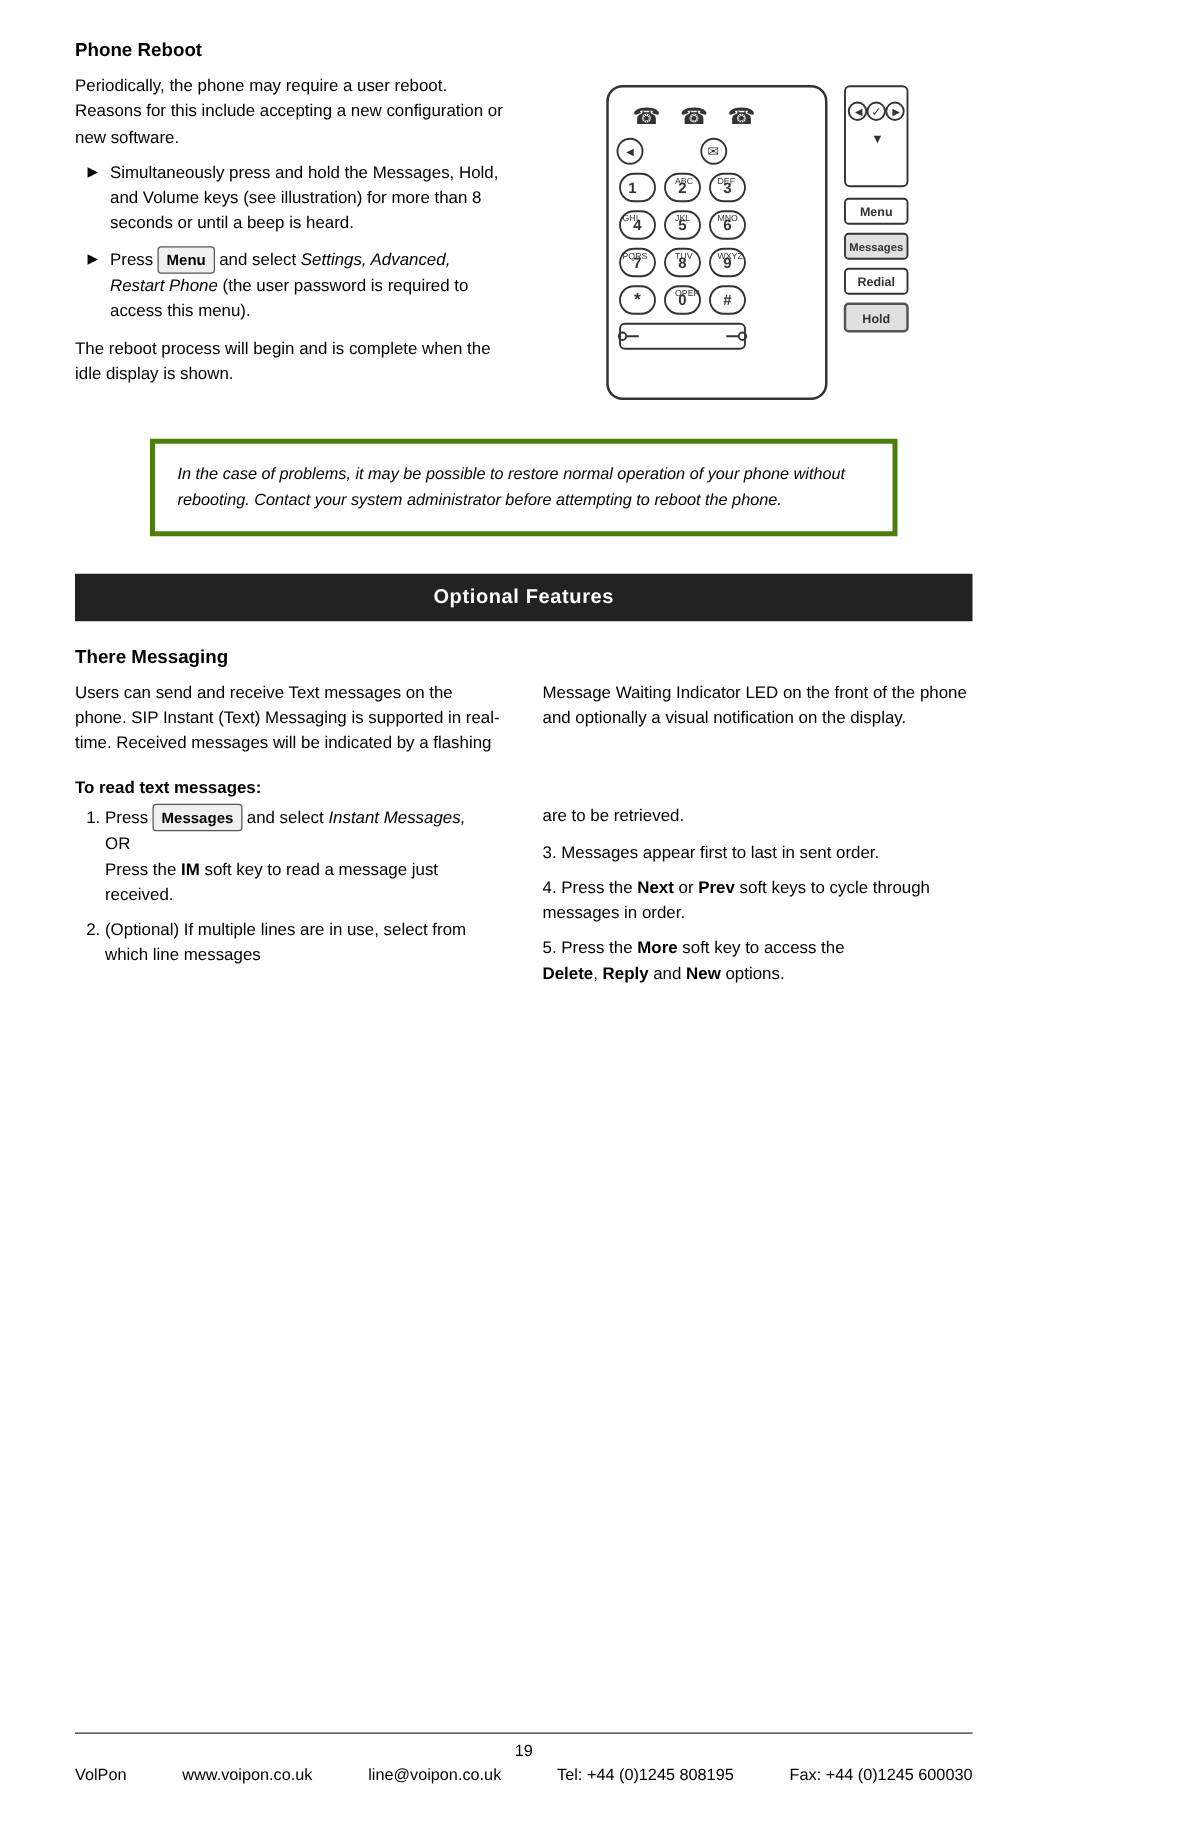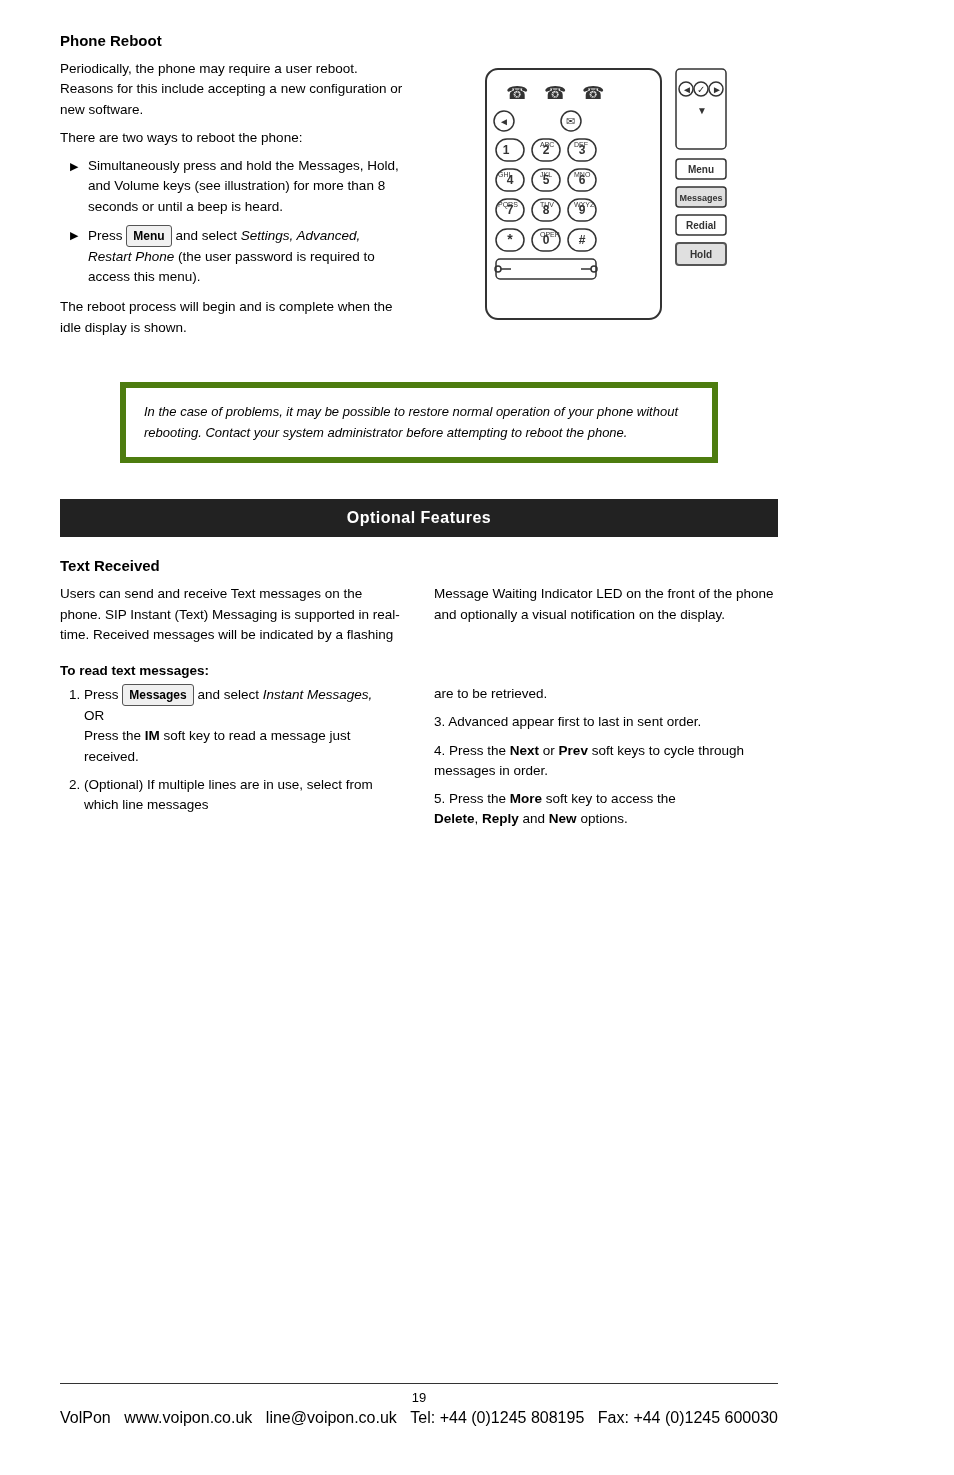--- a/index.html
+++ b/index.html
@@ -31,23 +31,23 @@
       display: inline-block;
       border: 1px solid #555;
       border-radius: 3px;
       padding: 1px 6px;
       font-size: 12px;
       font-weight: bold;
       background: #f0f0f0;
       color: #000;
     }
     .note-box {
-      border: 6px solid #4d7c0f;
+      border: 4px solid #4d7c0f;
       padding: 14px 18px;
-      margin: 36px 60px;
+      margin: 12px 60px;
       font-style: italic;
       line-height: 1.6;
       font-size: 13px;
     }
     .optional-features-bar {
       background: #222;
       color: #fff;
       text-align: center;
       font-size: 16px;
       font-weight: bold;
@@ -77,41 +77,40 @@
       bottom: 48px;
       left: 60px;
       right: 60px;
       border-top: 1px solid #333;
       padding-top: 6px;
     }
     .footer-content {
       display: flex;
       justify-content: space-between;
       align-items: center;
-      font-size: 16px;
+      font-size: 13px;
     }
     .page-num {
       text-align: center;
       font-size: 13px;
       margin-bottom: 4px;
     }
     .section-block { margin-bottom: 16px; }
   </style>
 </head>
 <body>
 
 <div class="page">
 
   <div class="section-block">
     <h2 class="section-title">Phone Reboot</h2>
 
     <div class="two-col">
       <div class="col-left">
         <p>Periodically, the phone may require a user reboot.  Reasons for this include accepting a new configuration or new software.</p>
-        <p>There are two ways to reboot the phone:</p>
         <ul class="bullet-list">
           <li>Simultaneously press and hold the Messages, Hold, and Volume keys (see illustration) for more than 8 seconds or until a beep is heard.</li>
           <li>
             <span>Press</span>
             <span class="inline-btn">Menu</span>
             <span> and select </span><em>Settings, Advanced, Restart Phone</em><span> (the user password is required to access this menu).</span>
           </li>
         </ul>
         <p>The reboot process will begin and is complete when the idle display is shown.</p>
       </div>
@@ -205,21 +204,21 @@
     <div class="note-box">
       <span>In the case of problems, it may be possible to restore normal operation of your phone without rebooting.  Contact your system administrator before attempting to reboot the phone.</span>
     </div>
   </div>
 
   <div class="optional-features-bar">
     <span>Optional Features</span>
   </div>
 
   <div class="section-block">
-    <h2 class="section-title">Text Received</h2>
+    <h2 class="section-title">There Messaging</h2>
 
     <div class="two-col">
       <div class="col-left">
         <p>
           <span>Users can send and receive Text messages on the phone.  SIP Instant (Text) Messaging is supported in real-time.  Received messages will be indicated by a flashing</span>
         </p>
       </div>
       <div class="col-right">
         <p>Message Waiting Indicator LED on the front of the phone and optionally a visual notification on the display.</p>
       </div>
@@ -245,21 +244,21 @@
           </li>
           <li>(Optional)  If multiple lines are in use, select from which line messages</li>
         </ol>
       </div>
       <div class="col-right">
         <ol class="numbered-list" start="2" style="list-style:none; margin-left:0;">
           <li style="margin-bottom:8px; line-height:1.5;">
             <span>are to be retrieved.</span>
           </li>
           <li style="margin-bottom:8px; line-height:1.5;">
-            <span>3. </span><span>Advanced appear first to last in sent order.</span>
+            <span>3. </span><span>Messages appear first to last in sent order.</span>
           </li>
           <li style="margin-bottom:8px; line-height:1.5;">
             <span>4. </span>
             <span>Press the</span>
             <strong>Next</strong>
             <span> or </span>
             <strong>Prev</strong>
             <span>soft keys to cycle through messages in order.</span>
           </li>
           <li style="margin-bottom:8px; line-height:1.5;">

